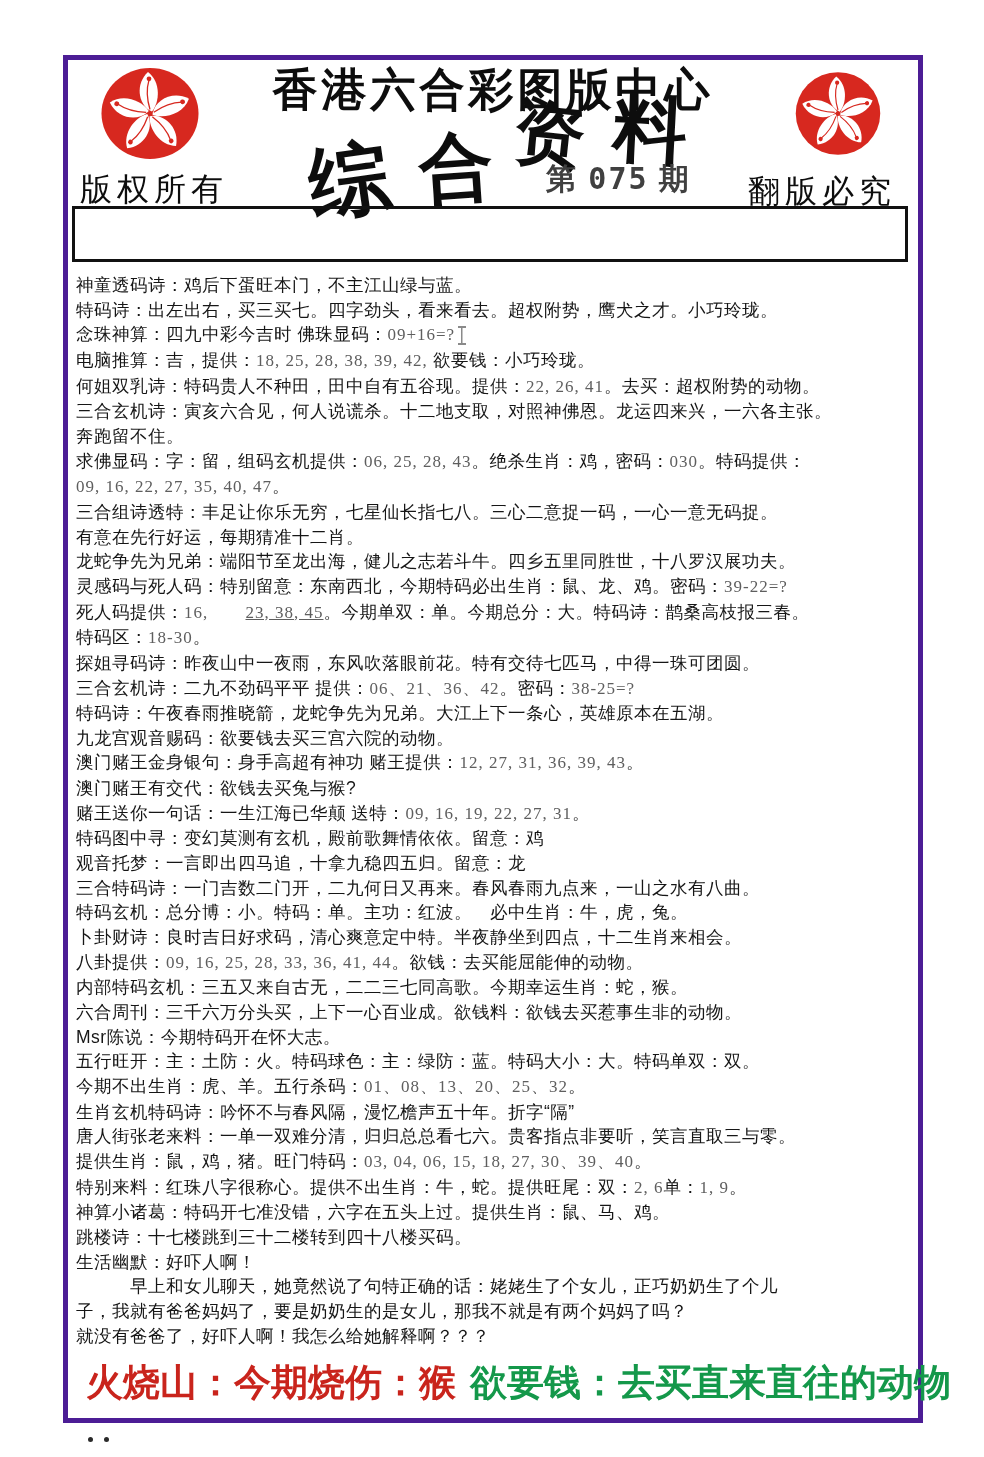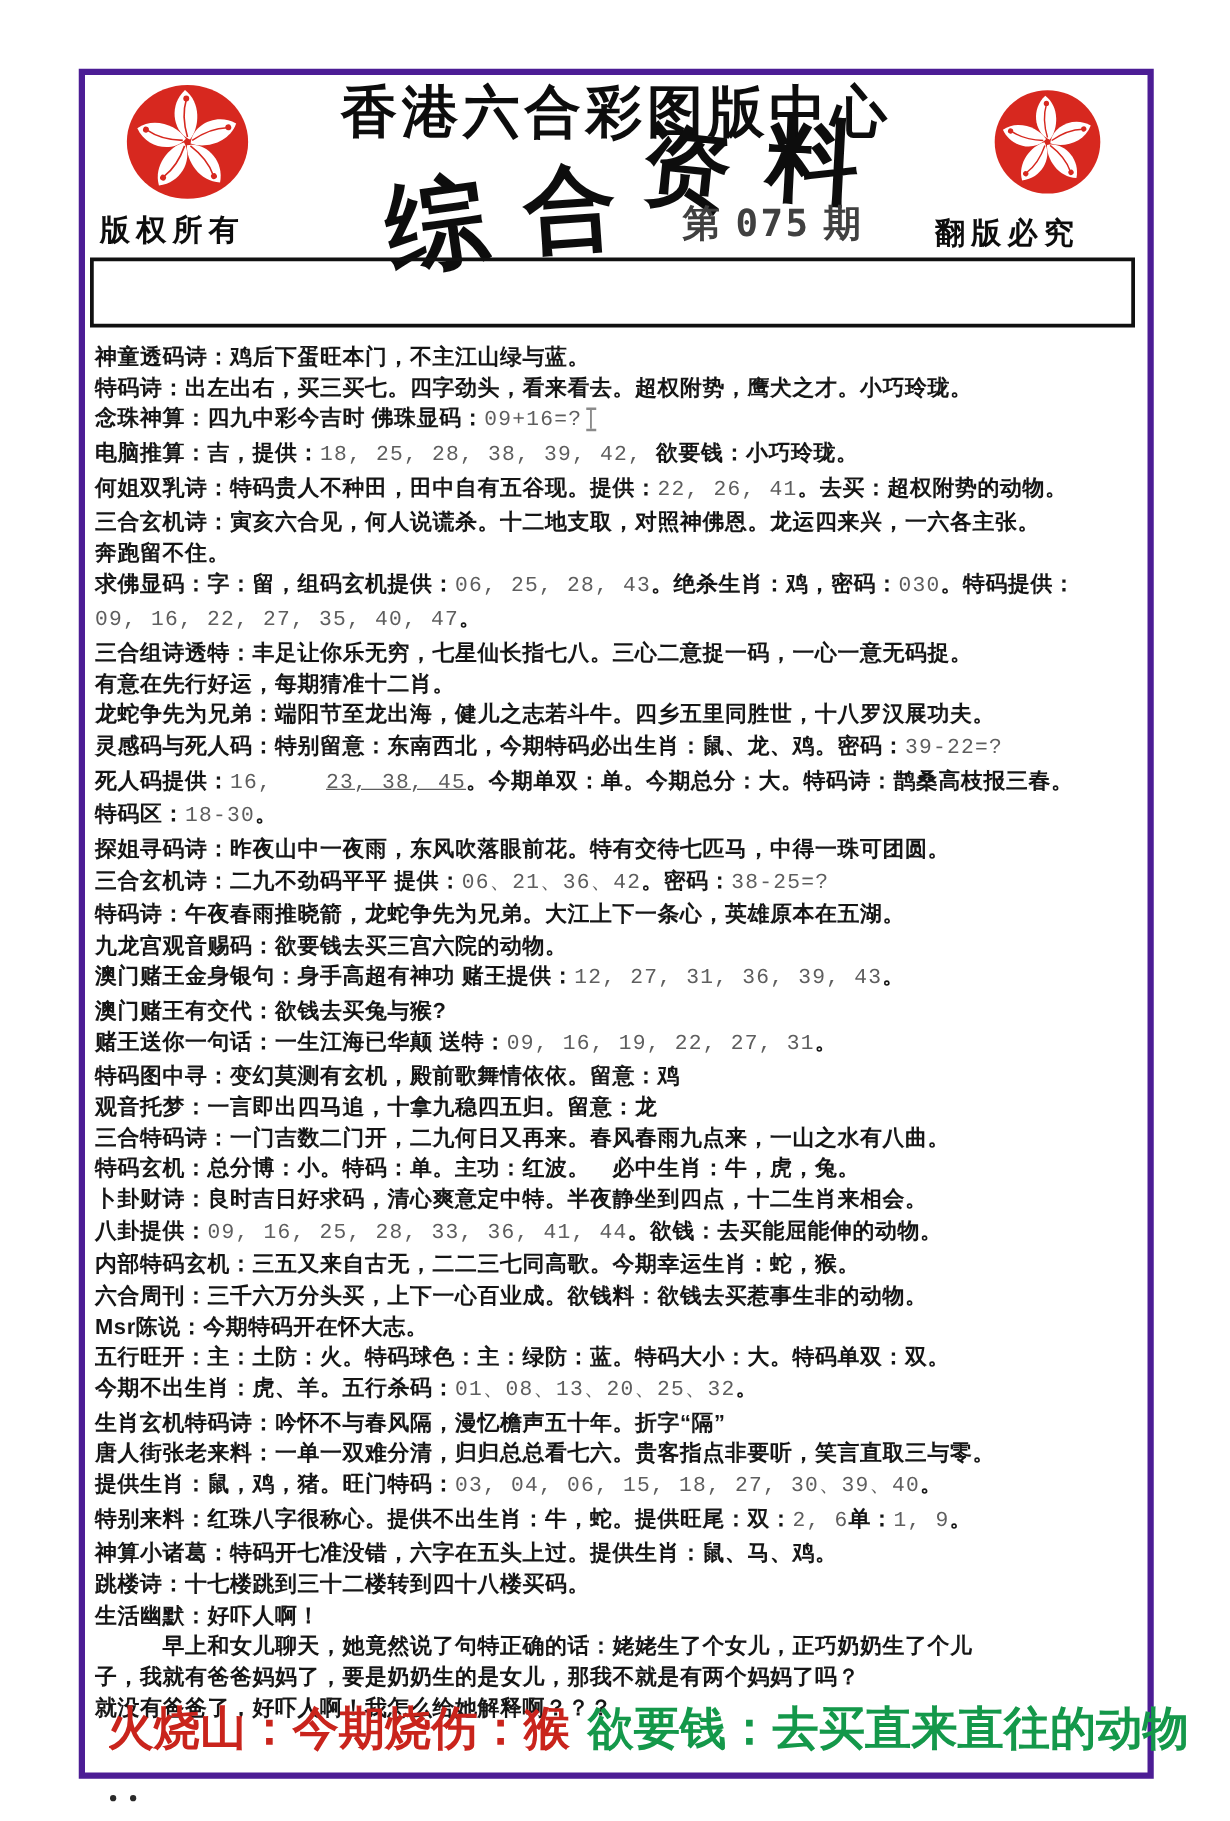--- a/index.html
+++ b/index.html
@@ -27,39 +27,39 @@
   .sub-c0 { left:241px; top:81px; font-size:80px; transform:rotate(-8deg); }
   .sub-c1 { left:351px; top:71px; font-size:74px; transform:rotate(-4deg); }
   .sub-c2 { left:445px; top:39px; font-size:72px; transform:rotate(6deg); }
   .sub-c3 { left:545px; top:33px; font-size:74px; transform:rotate(3deg); }
   .issue {
     position:absolute; left:478px; top:99px; font-size:30px; font-weight:bold;
     color:#404040; white-space:nowrap; letter-spacing:2px;
   }
   .issue .issue-num { font-family:"DejaVu Sans Mono",monospace; font-weight:bold; }
   .corner-note {
-    position:absolute; font-size:24px; font-weight:bold; color:#0d0d0d;
+    position:absolute; font-size:32px; font-weight:normal; color:#0d0d0d;
     letter-spacing:5px; white-space:nowrap;
   }
   .note-left  { left:12px;  top:108px; }
   .note-right { left:680px; top:110px; }
   
   .inner-box {
     position:absolute; left:4px; top:146px; width:830px; height:50px;
     border:3px solid #111;
   }
   
   .body-text { position:absolute; left:8px; top:213px; width:838px; }
   .line {
     font-size:17.5px; line-height:24.65px; font-weight:bold; color:#161616;
     white-space:nowrap; letter-spacing:0.5px;
   }
-  .line .cn { font-weight:bold;margin-top:20px; }
+  .line .cn { font-weight:normal;margin-top:20px; }
   .line .num, .line .numu {
-    font-family:Liberation Mono, monospace;
+    font-family:Liberation Serif, serif;
     color:#5e5e5e; font-weight:normal; font-size:17px; letter-spacing:1px;
   }
   .line .numu { text-decoration:underline;margin-left:32px; }
   .cursor-glyph {
     display:inline-block; width:8px; height:15px; margin-left:3px;
     background:linear-gradient(#8a8a8a,#8a8a8a) 50% 0 / 1.5px 100% no-repeat;
     border-top:2px solid #8a8a8a; border-bottom:2px solid #8a8a8a;
     vertical-align:middle;
   }
   

